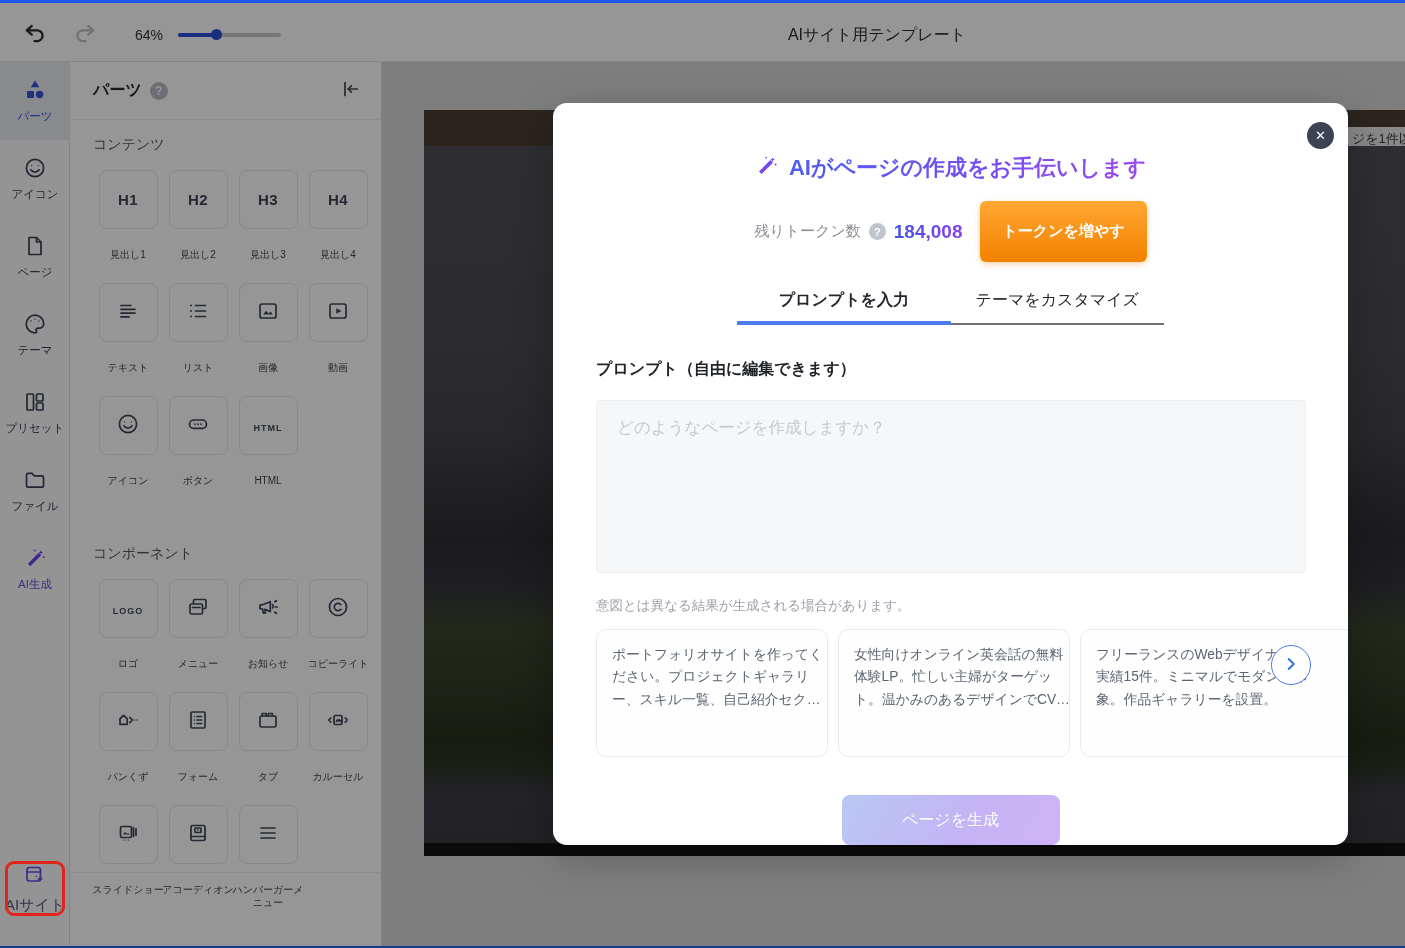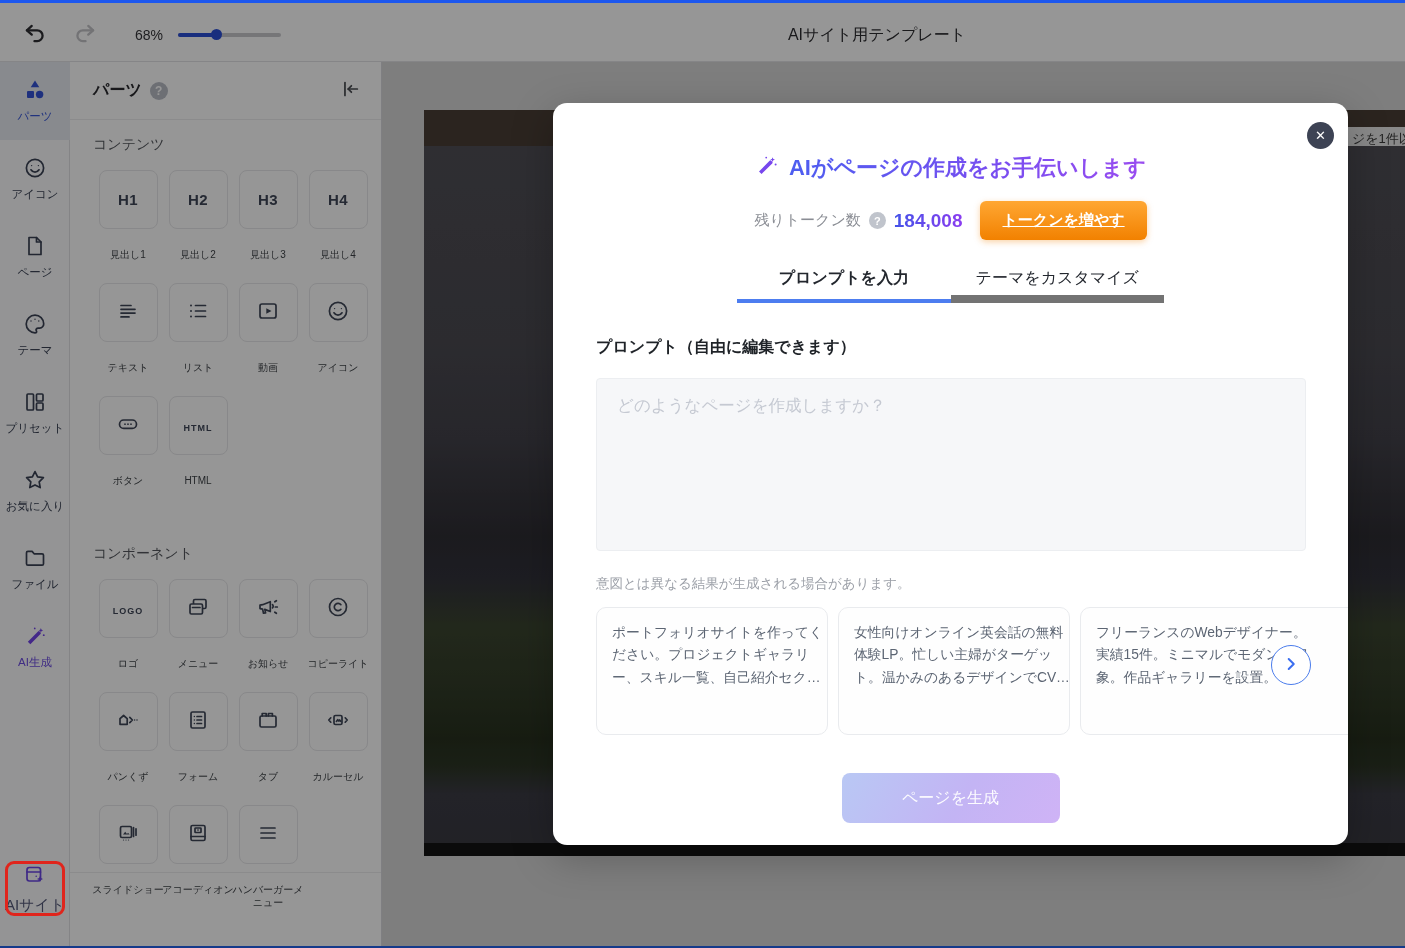--- a/index.html
+++ b/index.html
@@ -66,23 +66,23 @@
 
   
   .modal { position:absolute; left:553px; top:103px; width:795px; height:742px; background:#ffffff; border-radius:14px; box-shadow:0 12px 42px rgba(0,0,0,0.25); z-index:110; }
   .modal-close { position:absolute; right:14px; top:19px; width:27px; height:27px; border:none; border-radius:50%; background:#3d4354; color:#ffffff; font-size:13px; line-height:1; display:flex; align-items:center; justify-content:center; cursor:pointer; }
   .modal-title-row { margin-top:50px; display:flex; align-items:center; justify-content:center; gap:10px; }
   .modal-title { font-size:22px; font-weight:700; background:linear-gradient(90deg,#4d5ef0 0%,#7a4df0 60%,#9a4df0 100%); -webkit-background-clip:text; background-clip:text; color:transparent; }
   .token-row { margin-top:18px; display:flex; align-items:center; justify-content:center; }
   .token-label { font-size:15px; color:#8a8d94; }
   .token-help { width:17px; height:17px; border-radius:50%; background:#c0c4cc; color:#fff; font-size:11px; font-weight:700; display:inline-flex; align-items:center; justify-content:center; margin:0 8px 0 8px; }
   .token-value { font-size:19px; font-weight:700; background:linear-gradient(90deg,#4453e8,#8a3df0); -webkit-background-clip:text; background-clip:text; color:transparent; }
-  .token-btn { margin-left:18px; padding:10px 22px; border:none; border-radius:6px; background:linear-gradient(180deg,#ffa733,#f28100); color:#ffffff; font-size:15px; font-weight:700; cursor:pointer; box-shadow:0 2px 6px rgba(242,130,0,0.35);text-decoration:underline; }
+  .token-btn { margin-left:18px; padding:21px 22px; border:none; border-radius:6px; background:linear-gradient(180deg,#ffa733,#f28100); color:#ffffff; font-size:15px; font-weight:700; cursor:pointer; box-shadow:0 2px 6px rgba(242,130,0,0.35); }
   .tabs { margin:28px auto 4px; width:427px; display:flex; }
-  .tab { flex:1; text-align:center; padding-bottom:4px; font-size:16px; color:#23272e; cursor:pointer; border-bottom:8px solid #737373; }
+  .tab { flex:1; text-align:center; padding-bottom:4px; font-size:16px; color:#23272e; cursor:pointer; border-bottom:2px solid #737373; }
   .tab.active { font-weight:700; border-bottom:4px solid #4d7df0; padding-bottom:10px; }
   .prompt-label { margin:34px 0 0 43px; font-size:16px; font-weight:700; color:#1f2328; }
   .prompt-area { display:block; margin:20px 42px 0 43px; width:710px; height:173px; background:#f6f7f9; border:1px solid #eceef1; border-radius:4px; padding:16px 20px; font-size:16.5px; font-family:inherit; color:#333; resize:none; outline:none; }
   .prompt-area::placeholder { color:#c5c9d2; }
   .note { margin:24px 0 0 43px; font-size:13.5px; color:#9ca0a8; }
   .cards { margin:14px 0 0 43px; width:752px; display:flex; gap:10px; overflow:hidden; }
   .card { flex:0 0 232px; width:232px; height:128px; border:1px solid #e9ebee; border-radius:10px; background:#fefefe; padding:14px 15px; font-size:13.8px; line-height:1.62; color:#5c6573; white-space:pre; overflow:hidden; cursor:pointer; }
   .card:last-child { flex:0 0 290px; width:290px; }
   .next-btn { position:absolute; right:37px; top:542px; width:40px; height:40px; border-radius:50%; background:#ffffff; border:1.5px solid #4a7cec; color:#3b6ef0; display:flex; align-items:center; justify-content:center; cursor:pointer; }
   .generate-btn { display:block; margin:38px auto 0; width:218px; height:50px; border:none; border-radius:8px; background:linear-gradient(120deg,#b9c8f4 0%,#c3b4f4 55%,#cfb3f6 100%); color:rgba(255,255,255,0.96); font-size:16px; font-weight:500; cursor:default; }
@@ -102,21 +102,21 @@
       </span>
     </button>
     <button class="tb-btn tb-redo disabled">
       <span>
         <svg viewBox="0 0 24 24" width="26" height="26" fill="none" stroke="currentColor" stroke-width="2.1" stroke-linecap="round" stroke-linejoin="round">
             <path d="M15 5.5l4.5 4-4.5 4"></path>
             <path d="M19.5 9.5H10a5 5 0 0 0 0 10h2.5"></path>
           </svg>
       </span>
     </button>
-    <span class="zoom-label">68%</span>
+    <span class="zoom-label">64%</span>
     <div class="slider">
       <div class="track"></div>
       <div class="fill"></div>
       <div class="thumb"></div>
     </div>
     <div class="doc-title">AIサイト用テンプレート</div>
   </div>
 
   <nav class="rail">
     <div id="rail-items">
@@ -163,28 +163,20 @@
         </div>
         <div class="rail-item">
           <span>
             <svg viewBox="0 0 24 24" width="24" height="24" fill="none" stroke="currentColor" stroke-width="1.7" stroke-linecap="round" stroke-linejoin="round">
               <rect x="4" y="4" width="6.5" height="16" rx="1"></rect>
               <rect x="13.5" y="4" width="6.5" height="7" rx="1"></rect>
               <rect x="13.5" y="13" width="6.5" height="7" rx="1"></rect>
             </svg>
           </span>
           <span class="ri-label">プリセット</span>
-        </div>
-        <div class="rail-item">
-          <span>
-            <svg viewBox="0 0 24 24" width="24" height="24" fill="none" stroke="currentColor" stroke-width="1.7" stroke-linecap="round" stroke-linejoin="round">
-              <path d="M12 3.6l2.6 5.2 5.8.9-4.2 4.1 1 5.8L12 16.9l-5.2 2.7 1-5.8-4.2-4.1 5.8-.9z"></path>
-            </svg>
-          </span>
-          <span class="ri-label">お気に入り</span>
         </div>
         <div class="rail-item">
           <span>
             <svg viewBox="0 0 24 24" width="24" height="24" fill="none" stroke="currentColor" stroke-width="1.7" stroke-linecap="round" stroke-linejoin="round">
               <path d="M3.5 6.8c0-.8.6-1.4 1.4-1.4h4.2l2 2.4h8a1.4 1.4 0 0 1 1.4 1.4v8.6a1.4 1.4 0 0 1-1.4 1.4H4.9a1.4 1.4 0 0 1-1.4-1.4z"></path>
             </svg>
           </span>
           <span class="ri-label">ファイル</span>
         </div>
         <div class="rail-item accent">
@@ -269,20 +261,29 @@
             <div class="part">
               <div class="tile">
                 <span><svg viewBox="0 0 24 24" width="24" height="24" fill="none" stroke="currentColor" stroke-width="1.7" stroke-linecap="round" stroke-linejoin="round">
                     <path d="M9.5 6.5h10M9.5 12h10M9.5 17.5h10"></path>
                     <circle cx="5" cy="6.5" r="1" fill="currentColor" stroke="none"></circle>
                     <circle cx="5" cy="12" r="1" fill="currentColor" stroke="none"></circle>
                     <circle cx="5" cy="17.5" r="1" fill="currentColor" stroke="none"></circle>
                   </svg></span>
               </div>
               <div class="part-label">リスト</div>
+            </div>
+            <div class="part">
+              <div class="tile">
+                <span><svg viewBox="0 0 24 24" width="24" height="24" fill="none" stroke="currentColor" stroke-width="1.7" stroke-linecap="round" stroke-linejoin="round">
+                    <rect x="4" y="5" width="16" height="14" rx="2"></rect>
+                    <path d="M7.2 15.6l3-3.8 2.6 3 1.8-2.2 2.2 3z" fill="currentColor" stroke="none"></path>
+                  </svg></span>
+              </div>
+              <div class="part-label">画像</div>
             </div>
             <div class="part">
               <div class="tile">
                 <span><svg viewBox="0 0 24 24" width="24" height="24" fill="none" stroke="currentColor" stroke-width="1.7" stroke-linecap="round" stroke-linejoin="round">
                     <rect x="4" y="5" width="16" height="14" rx="2"></rect>
                     <path d="M10.3 9.3l5.2 2.7-5.2 2.7z" fill="currentColor" stroke="none"></path>
                   </svg></span>
               </div>
               <div class="part-label">動画</div>
             </div>

